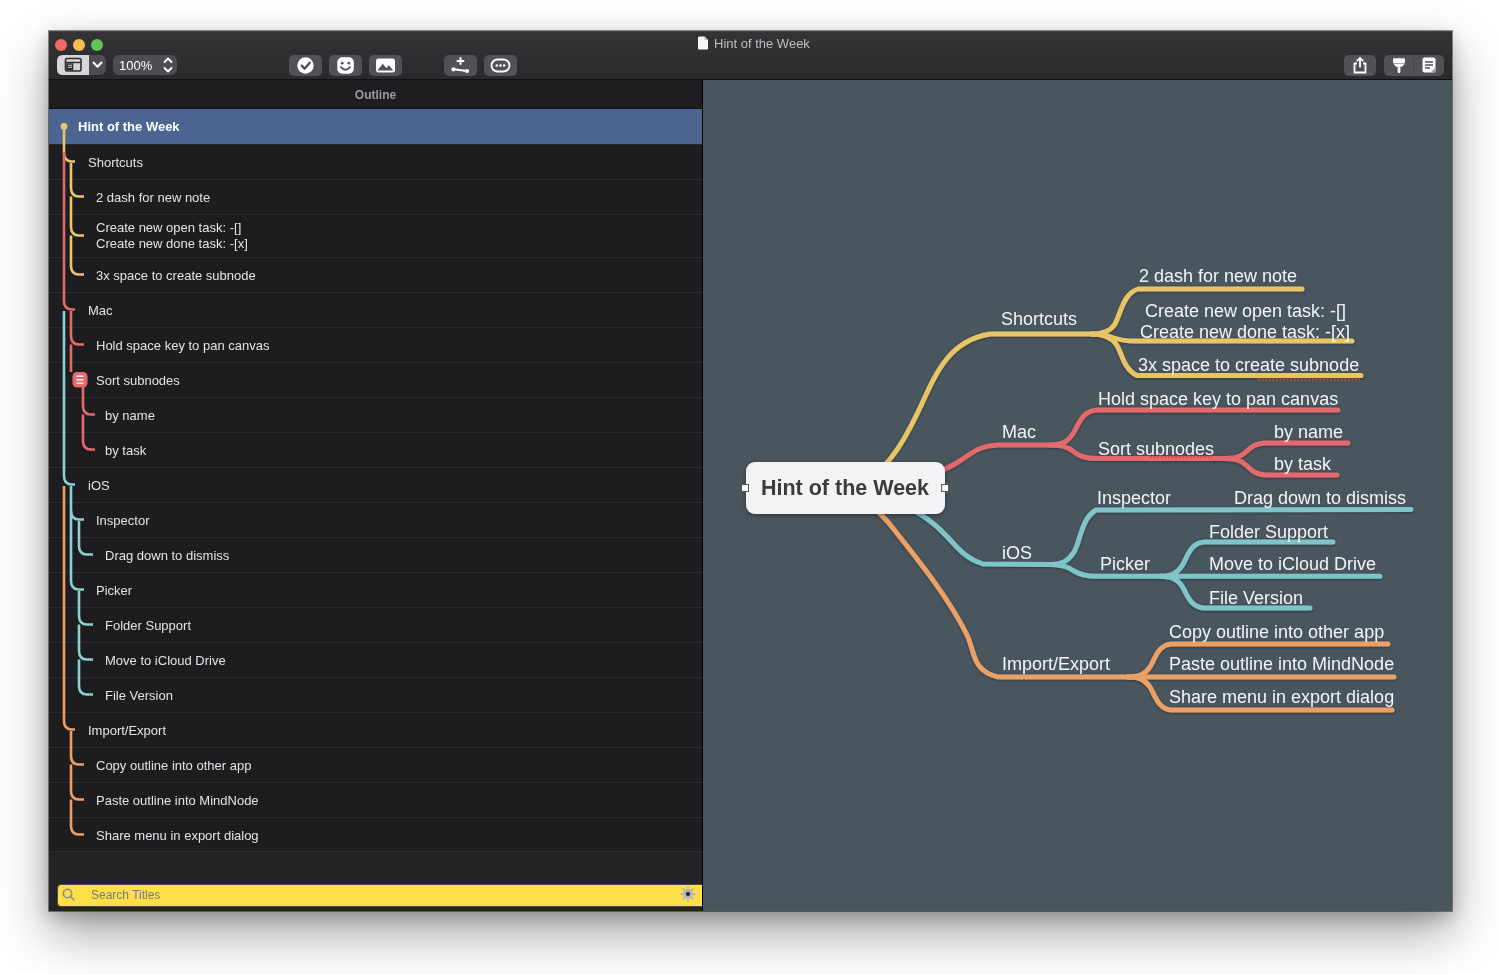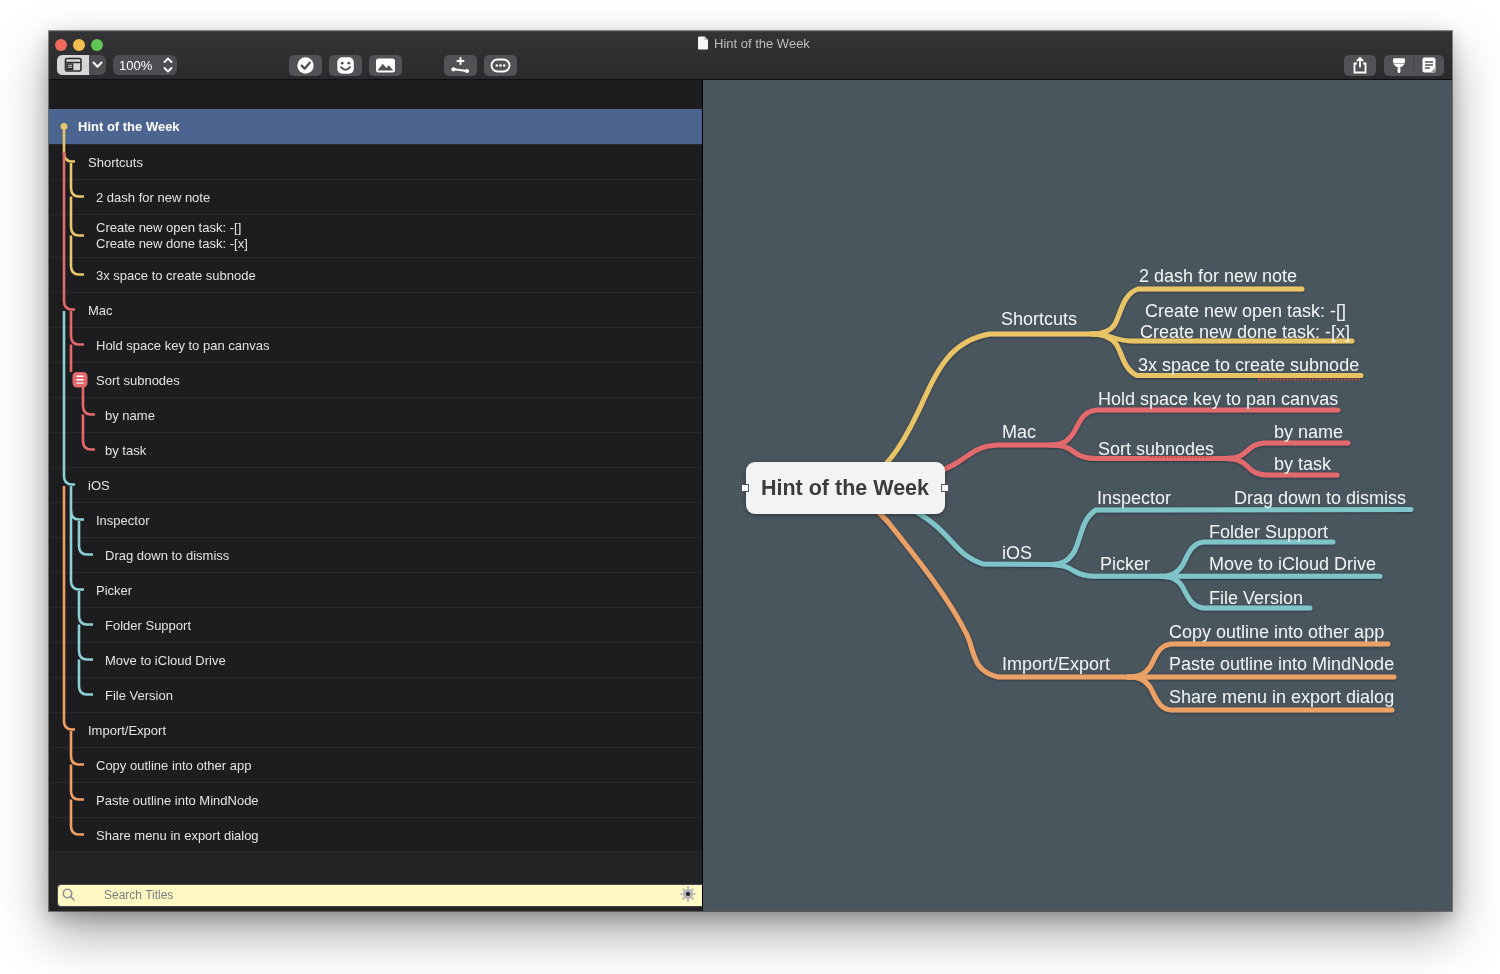--- a/index.html
+++ b/index.html
@@ -16,21 +16,21 @@
   #doctitle{position:absolute;top:5px;left:648px;height:14px;font-size:13px;color:#bebec1;white-space:nowrap;}
   
   #sidebar{position:absolute;left:0;top:49px;width:653px;bottom:0;background:#1d1d1f;}
   #sbheader{position:absolute;left:0;top:0;width:100%;height:29px;background:#1e1e20;border-bottom:1px solid #131315;box-sizing:border-box;
             color:#9b9b9f;font-size:12px;font-weight:bold;text-align:center;line-height:30px;}
   .row{position:absolute;left:0;width:100%;box-sizing:border-box;border-top:1px solid #2b2b2d;
        color:#e2e3e5;font-size:13px;display:flex;align-items:center;}
   .sel{background:#4b6590;color:#fff;font-weight:bold;border-top:none;}
   #sbfooter{position:absolute;left:0;bottom:0;width:100%;height:59px;background:#232326;border-top:1px solid #2b2b2d;}
   #search{position:absolute;left:8px;top:32px;width:615px;height:21px;border:1px solid #48484c;border-radius:4px;
-          background:#fef9c3;color:#7b7b80;font-size:12px;line-height:21px;padding-left:46px;}
+          background:#fde047;color:#7b7b80;font-size:12px;line-height:21px;padding-left:33px;}
   #vline{position:absolute;left:653px;top:49px;width:1px;bottom:0;background:#000;}
   
   #canvas{position:absolute;left:654px;top:49px;width:749px;height:831px;background:#4a565e;}
 </style>
 </head>
 <body>
 <div id="win">
   <div id="titlebar">
     <div id="tl-r" class="tl"></div>
       <div id="tl-y" class="tl"></div>
@@ -88,20 +88,21 @@
       <path d="M1365 26.5 V42.5" stroke="#45454a" stroke-width="1"></path>
       <rect x="1344" y="27.3" width="12" height="4.6" rx="1.2" fill="#fff"></rect>
       <path d="M1344 32.6 H1356 L1352.6 36 H1347.4 Z" fill="#fff"></path>
       <rect x="1348.6" y="36" width="2.8" height="6" rx="1.2" fill="#fff"></rect>
       <rect x="1373.5" y="26.5" width="13" height="15" rx="2" fill="#fff"></rect>
       <path d="M1376 31 H1384 M1376 34 H1384 M1376 37 H1381" stroke="#515156" stroke-width="1.5"></path>
       <path d="M1386.5 36.5 L1381.5 41.5 L1386.5 41.5 Z" fill="#9b9b9e"></path>
     </svg>
   </div>
   <div id="sidebar">
+    <div id="sbheader">Outline</div>
     <div id="rows">
       <div class="row sel" style="top:29px;height:35px;padding-left:29px;">Hint of the Week</div>
       <div class="row" style="top:64px;height:35px;padding-left:39px;">Shortcuts</div>
       <div class="row" style="top:99px;height:35px;padding-left:47px;">2 dash for new note</div>
       <div class="row" style="top:134px;height:43px;padding-left:47px;line-height:16px;">Create new open task: -[]<br>Create new done task: -[x]</div>
       <div class="row" style="top:177px;height:35px;padding-left:47px;">3x space to create subnode</div>
       <div class="row" style="top:212px;height:35px;padding-left:39px;">Mac</div>
       <div class="row" style="top:247px;height:35px;padding-left:47px;">Hold space key to pan canvas</div>
       <div class="row" style="top:282px;height:35px;padding-left:47px;">Sort subnodes</div>
       <div class="row" style="top:317px;height:35px;padding-left:56px;">by name</div>

